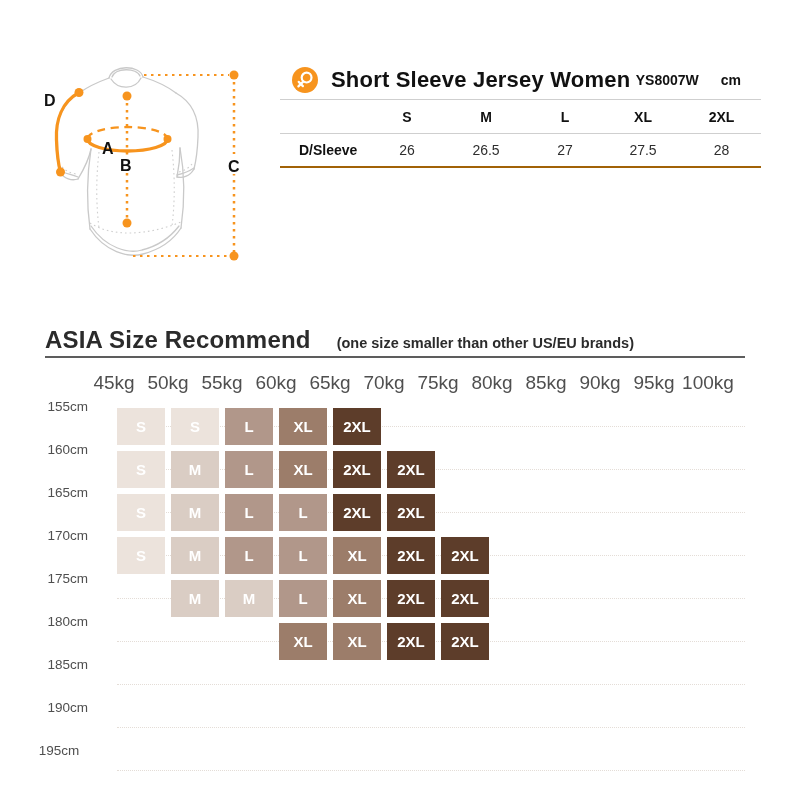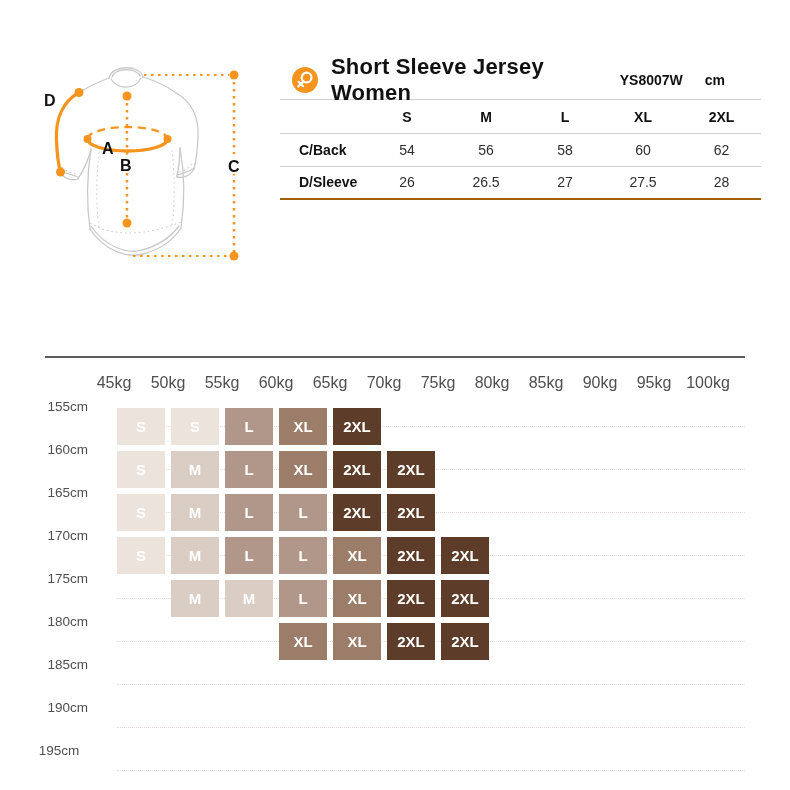--- a/index.html
+++ b/index.html
@@ -4,35 +4,35 @@
 <style>
   html,body{margin:0;padding:0;background:#fff;}
   #stage{position:relative;width:790px;height:790px;background:#fff;overflow:hidden;
          font-family:"Liberation Sans",sans-serif;color:#111;}
   
   .size-table{position:absolute;left:280px;top:60px;width:481px;}
   .title-row{display:flex;align-items:center;height:39px;}
   .logo{width:26px;height:26px;margin-left:12px;margin-right:13px;flex:0 0 auto;}
   .size-title{font-size:22px;font-weight:700;letter-spacing:.2px;}
   .model{margin-left:auto;font-size:14px;font-weight:700;}
-  .unit{margin-left:22px;margin-right:36px;font-size:14px;font-weight:700;}
+  .unit{margin-left:22px;margin-right:20px;font-size:14px;font-weight:700;}
   .t-row{display:grid;grid-template-columns:88px 78px 80px 78px 78px 79px;
          border-top:1px solid #cfcfcf;align-items:center;height:31.5px;}
   .t-row.head{height:33px;}
   .t-row.last{border-bottom:2px solid #a16207;}
   .t-lab{padding-left:19px;font-weight:700;font-size:14px;white-space:nowrap;}
   .t-val{text-align:center;font-size:14px;color:#2e2e2e;}
   .t-row.head .t-val{font-weight:700;color:#111;}
   
   .asia-head{position:absolute;left:45px;top:326px;display:flex;align-items:baseline;white-space:nowrap;}
   .asia-title{font-size:24px;font-weight:700;color:#2b2b2b;letter-spacing:.2px;}
   .asia-note{font-size:14.5px;font-weight:700;color:#2b2b2b;margin-left:26px;}
   .asia-rule{position:absolute;left:45px;top:356px;width:700px;height:0;border-top:2px solid #5d5d5d;}
   .wlabel{position:absolute;width:54px;top:374px;height:18px;line-height:18px;
-          text-align:center;font-size:16px;color:#4f4f4f;}
+          text-align:center;font-size:19px;color:#4f4f4f;}
   .hlabel{position:absolute;left:30px;width:58px;height:18px;line-height:18px;
           text-align:right;font-size:13.5px;color:#4f4f4f;}
   .guide{position:absolute;left:117px;width:628px;height:0;border-top:1px dotted #e4ddd7;z-index:0;}
   .gcell{position:absolute;width:48px;height:37px;display:flex;align-items:center;justify-content:center;
          font-size:15px;font-weight:700;color:#fff;z-index:1;}
   svg text{font-family:"Liberation Sans",sans-serif;}
 </style>
 </head>
 <body>
 
@@ -112,39 +112,35 @@
     </div>
     <div id="size-table-body">
         <div class="t-row head">
           <div class="t-lab"></div>
           <div class="t-val">S</div>
           <div class="t-val">M</div>
           <div class="t-val">L</div>
           <div class="t-val">XL</div>
           <div class="t-val">2XL</div>
         </div>
-        <div class="t-row">
-          <div class="t-lab">C/Back</div>
-          <div class="t-val">54</div>
-          <div class="t-val">56</div>
-          <div class="t-val">58</div>
-          <div class="t-val">60</div>
-          <div class="t-val">62</div>
-        </div>
         <div class="t-row last">
           <div class="t-lab">D/Sleeve</div>
           <div class="t-val">26</div>
           <div class="t-val">26.5</div>
           <div class="t-val">27</div>
           <div class="t-val">27.5</div>
           <div class="t-val">28</div>
         </div>
       </div>
   </div>
 
+  <div class="asia-head">
+    <span class="asia-title">ASIA Size Recommend</span>
+    <span class="asia-note">(one size smaller than other US/EU brands)</span>
+  </div>
   <div class="asia-rule"></div>
 
   <div id="grid-area">
       <div class="wlabel" style="left: 87px;">45kg</div>
       <div class="wlabel" style="left: 141px;">50kg</div>
       <div class="wlabel" style="left: 195px;">55kg</div>
       <div class="wlabel" style="left: 249px;">60kg</div>
       <div class="wlabel" style="left: 303px;">65kg</div>
       <div class="wlabel" style="left: 357px;">70kg</div>
       <div class="wlabel" style="left: 411px;">75kg</div>

